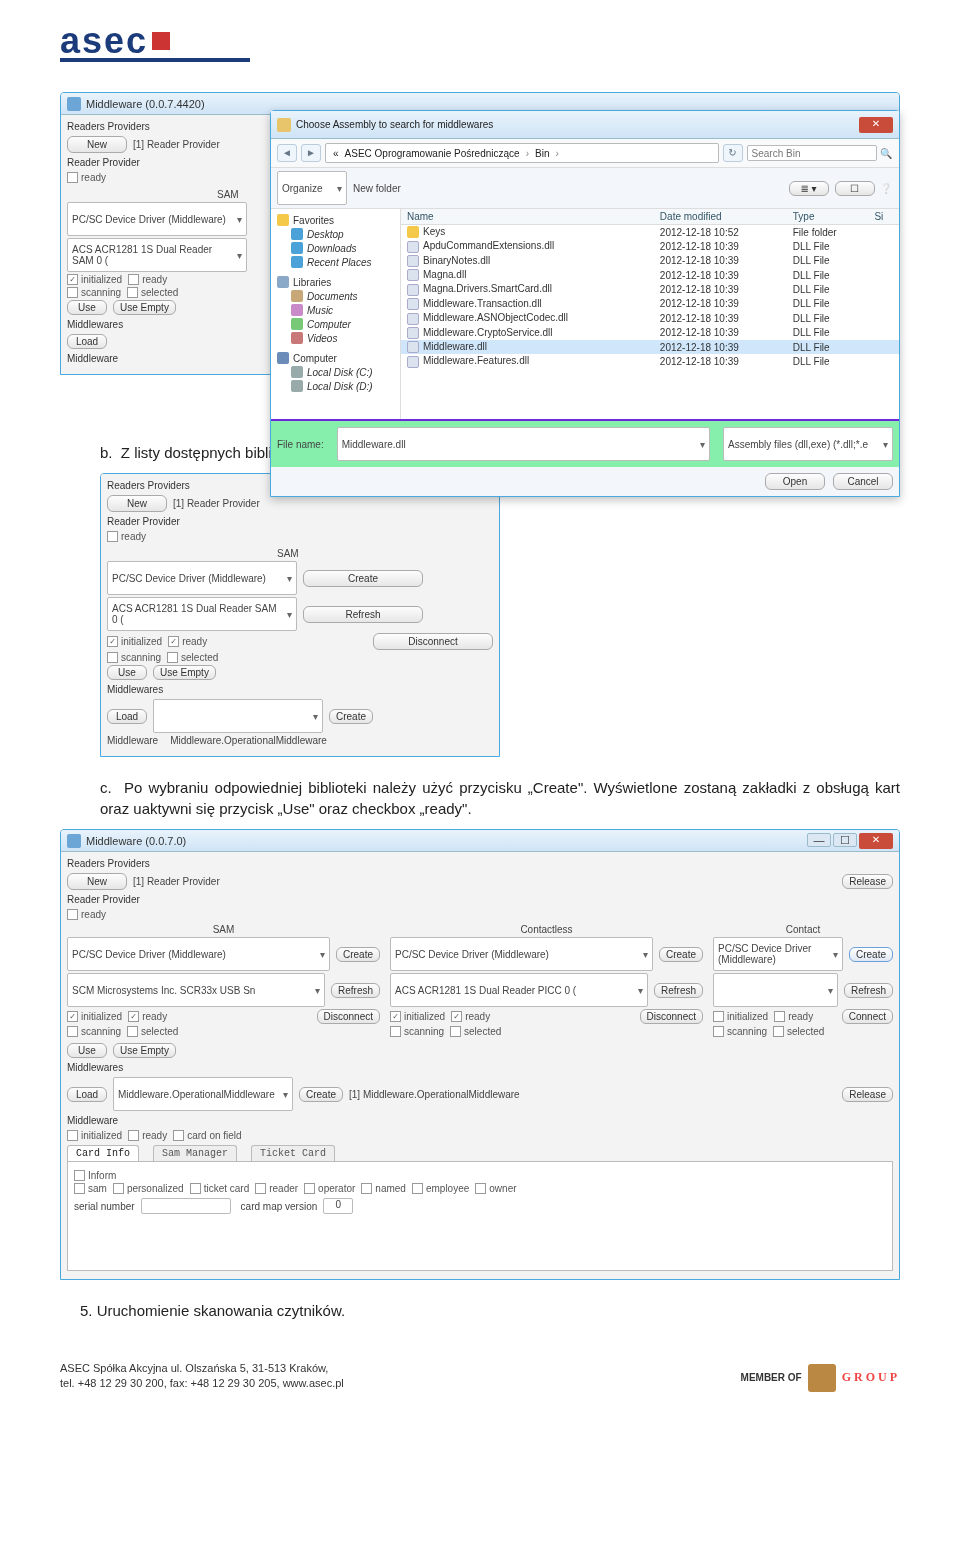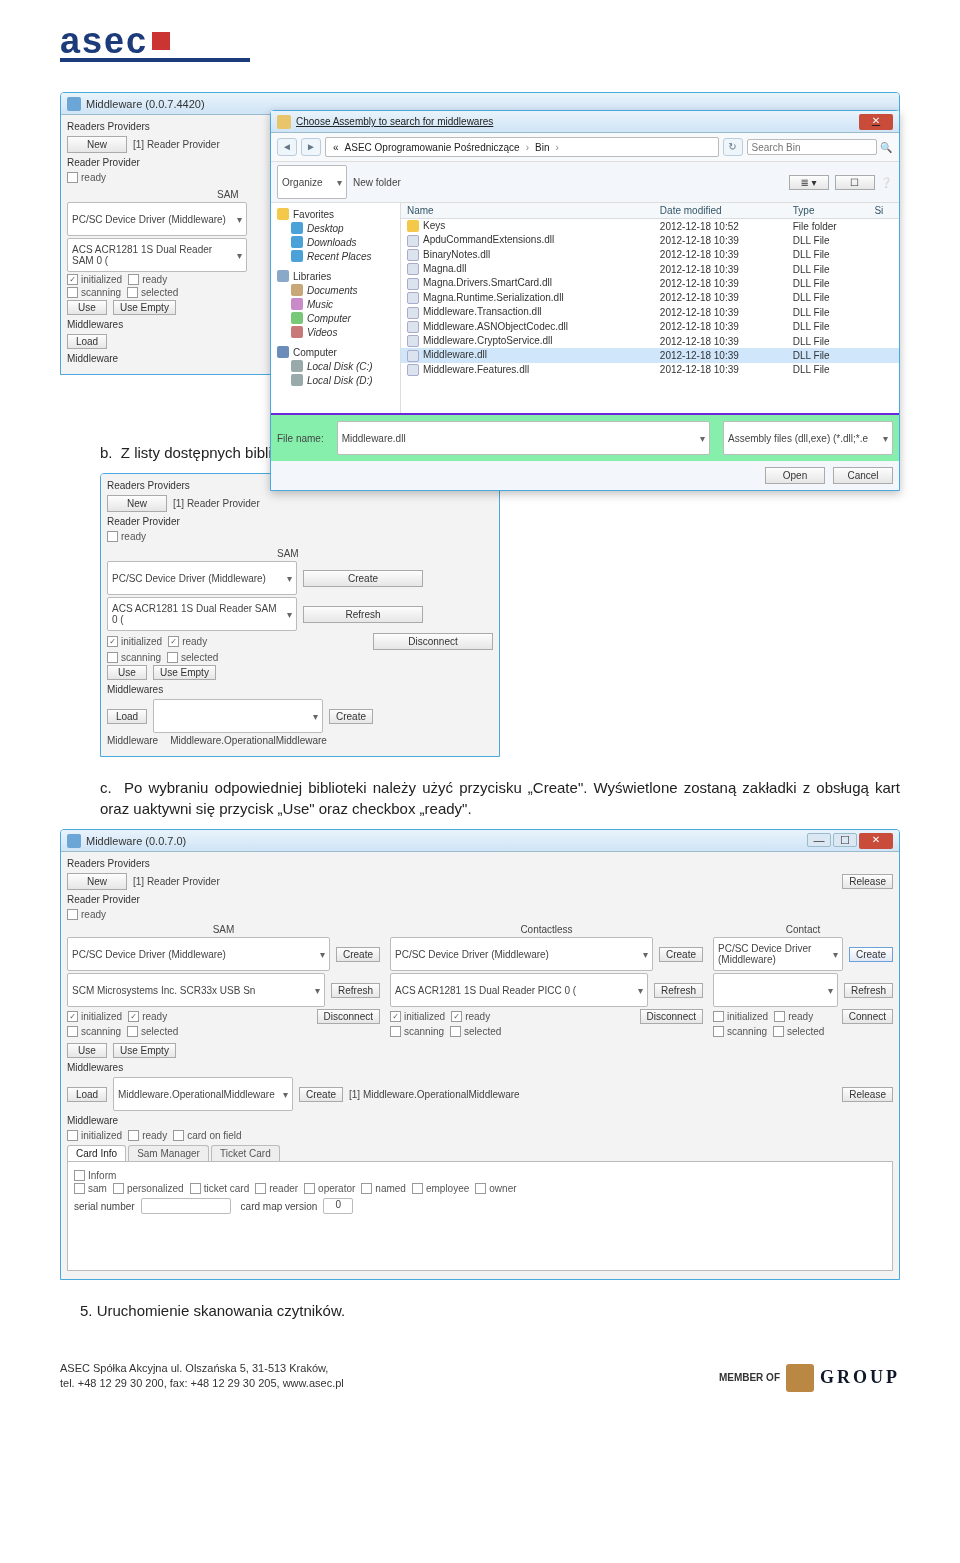--- a/index.html
+++ b/index.html
@@ -15,36 +15,36 @@
   .para-b { }
   .para strong { font-weight: bold; }
 
   
   .win { border: 1px solid #4aa8e0; border-radius: 4px 4px 0 0; overflow: hidden; background: #f0f4f8; margin-bottom: 10px; font-size: 10px; }
   .win-title { background: linear-gradient(#e9f3fb, #cfe4f6); height: 22px; display: flex; align-items: center; padding: 0 6px; font-size: 11px; color: #333; border-bottom:1px solid #9bc; }
   .win-title .icon { width:14px; height:14px; background:#6ba6d6; border-radius:2px; margin-right:5px; }
   .win-close { margin-left:auto; width:34px; height:16px; background:#c94b3a; border-radius:2px; color:#fff; text-align:center; line-height:14px; font-size:10px; }
   .win-body { background:#f3f3f3; padding:4px 6px 8px 6px; }
 
-  .btn { display:inline-block; background:linear-gradient(#fdfdfd,#e6e6e6); border:1px solid #aaa; border-radius:0; padding:2px 10px; font-size:10px; min-width:60px; text-align:center; color:#333; }
+  .btn { display:inline-block; background:linear-gradient(#fdfdfd,#e6e6e6); border:1px solid #aaa; border-radius:6px; padding:2px 10px; font-size:10px; min-width:60px; text-align:center; color:#333; }
   .btn.small { min-width:40px; padding:1px 6px; }
   .input { display:inline-block; background:#fff; border:1px solid #bbb; border-radius:2px; height:16px; padding:0 4px; font-size:10px; color:#444; }
   .dropdown { display:inline-flex; align-items:center; background:#fff; border:1px solid #bbb; border-radius:2px; height:27px; padding:16px 4px; font-size:10px; color:#444; }
   .dropdown::after { content:"▾"; margin-left:auto; color:#666; padding-left:6px; }
   .chk { display:inline-flex; align-items:center; gap:3px; font-size:10px; color:#555; }
   .chk .box { width:11px; height:11px; border:1px solid #999; background:#fff; display:inline-flex; align-items:center; justify-content:center; font-size:8px; color:#555; }
   .chk .box.ticked::after { content:"✓"; }
   .lbl { font-size:10px; color:#444; }
   .section-lbl { font-size:10px; color:#333; padding:2px 0; }
 
   .row { display:flex; align-items:center; gap:6px; margin:2px 0; flex-wrap:wrap; }
 
   
   .filedlg { border:1px solid #4aa8e0; border-radius:4px 4px 0 0; background:#fff; position:relative; font-size:10px; }
-  .filedlg .fd-title { background:linear-gradient(#e9f3fb,#cfe4f6); height:22px; display:flex; align-items:center; padding:0 6px; border-bottom:1px solid #9bc;text-decoration:underline; }
+  .filedlg .fd-title { background:linear-gradient(#e9f3fb,#cfe4f6); height:28px; display:flex; align-items:center; padding:0 6px; border-bottom:1px solid #9bc; }
   .filedlg .fd-title .icon { width:14px; height:14px; background:#e8c56b; border-radius:2px; margin-right:5px; }
   .filedlg .fd-nav { display:flex; align-items:center; padding:4px 6px; gap:4px; background:#f7f9fb; border-bottom:1px solid #ddd; }
   .fd-nav .arrow { width:20px; height:18px; border:1px solid #bcd; border-radius:3px; background:#eef5fb; text-align:center; line-height:16px; color:#678; }
   .fd-nav .crumb { flex:1; display:flex; align-items:center; border:1px solid #bbb; border-radius:2px; height:20px; padding:0 4px; background:#fff; }
   .fd-nav .crumb span { padding:0 3px; }
   .fd-nav .sep { color:#888; }
   .fd-nav .search { width:130px; }
   .fd-toolbar { display:flex; align-items:center; padding:3px 6px; gap:6px; background:#f3f6fa; border-bottom:1px solid #ddd; }
   .fd-body { display:flex; height:210px; }
   .fd-tree { width:130px; border-right:1px solid #ddd; background:#fff; padding:4px 4px; overflow:hidden; }
@@ -71,29 +71,29 @@
   .fd-list .fic { display:inline-block; width:12px; height:12px; border-radius:2px; margin-right:4px; vertical-align:middle; }
   .fd-list .folder .fic { background:#f4c94a; }
   .fd-list .dll .fic { background:#dbe4ee; border:1px solid #aac; }
   .fd-footer { display:flex; align-items:center; gap:13px; padding:6px; border-top:2px solid #6d28d9; background:#86efac; }
   .fd-buttons { display:flex; justify-content:flex-end; gap:8px; padding:6px; background:#f3f6fa; }
 
   
   .wide .cols3 { display:flex; gap:10px; }
   .wide .colblk { flex:1; }
   .wide .colblk.narrow { flex:0 0 180px; }
-  .tabs { display:flex; gap:2px; margin-top:4px; }
+  .tabs { display:flex; gap:14px; margin-top:4px;font-family:Liberation Mono, monospace; }
   .tab { border:1px solid #bbb; border-bottom:none; background:#eee; padding:2px 8px; font-size:10px; border-radius:3px 3px 0 0; color:#555; }
   .tab.active { background:#fff; color:#222; }
 
   .footer { margin-top:40px; display:flex; align-items:flex-end; justify-content:space-between; font-size:11px; color:#333; }
   .footer-left { line-height:1.4; }
   .footer-right { display:flex; align-items:center; gap:6px; font-weight:bold; color:#333; }
   .member-logo { width:28px; height:28px; background:#b84; border-radius:3px; }
-  .group-word { font-family: Georgia, serif; font-size:18px; letter-spacing:3px; color:#0f172a; }
+  .group-word { font-family: Georgia, serif; font-size:12px; letter-spacing:3px; color:#ef4444; }
   .member-word { font-size:10px; }
 
   .screenshot-wrap { margin: 0 0 10px 0; }
   .composite1 { position:relative; }
   .composite1 .filedlg { position:absolute; top:18px; left:210px; width:630px; z-index:5; box-shadow:0 3px 10px rgba(0,0,0,0.25); }
   .composite1 .under { width:100%; }
   .composite1 { height:330px; }
 </style>
 </head>
 <body>
@@ -291,26 +291,20 @@
                   <td>DLL File</td>
                   <td></td>
                 </tr>
                 <tr class="dll">
                   <td><span class="fic"></span>Magna.Drivers.SmartCard.dll</td>
                   <td>2012-12-18 10:39</td>
                   <td>DLL File</td>
                   <td></td>
                 </tr>
                 <tr class="dll">
-                  <td><span class="fic"></span>Magna.Runtime.Serialization.dll</td>
-                  <td>2012-12-18 10:39</td>
-                  <td>DLL File</td>
-                  <td></td>
-                </tr>
-                <tr class="dll">
                   <td><span class="fic"></span>Middleware.Transaction.dll</td>
                   <td>2012-12-18 10:39</td>
                   <td>DLL File</td>
                   <td></td>
                 </tr>
                 <tr class="dll">
                   <td><span class="fic"></span>Middleware.ASNObjectCodec.dll</td>
                   <td>2012-12-18 10:39</td>
                   <td>DLL File</td>
                   <td></td>

